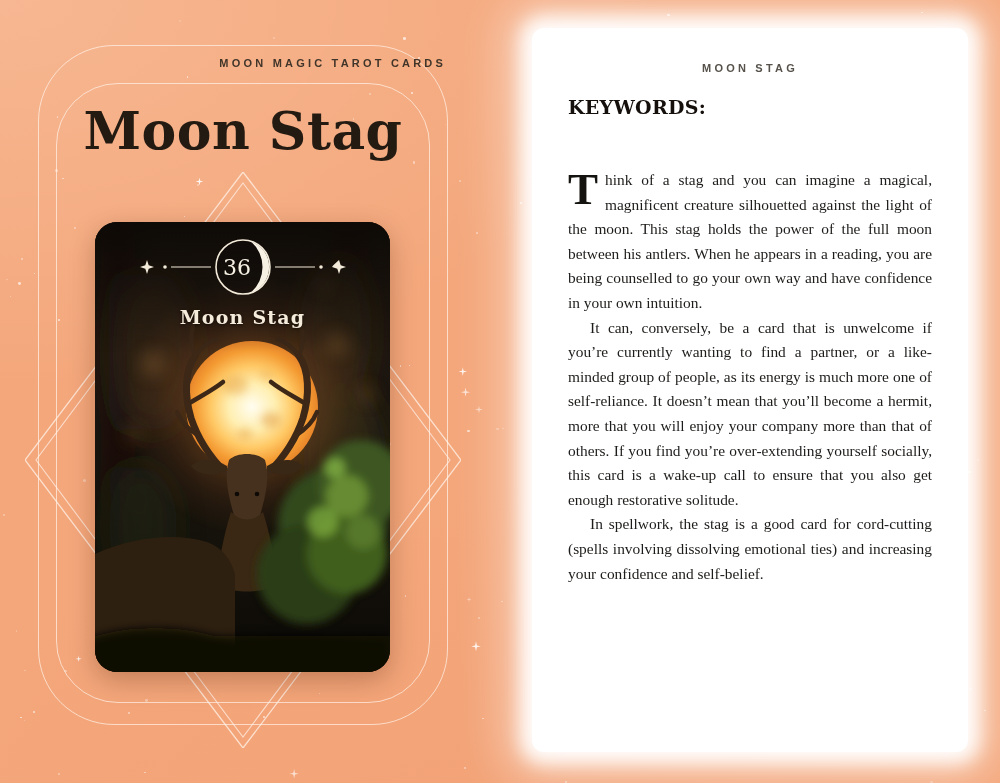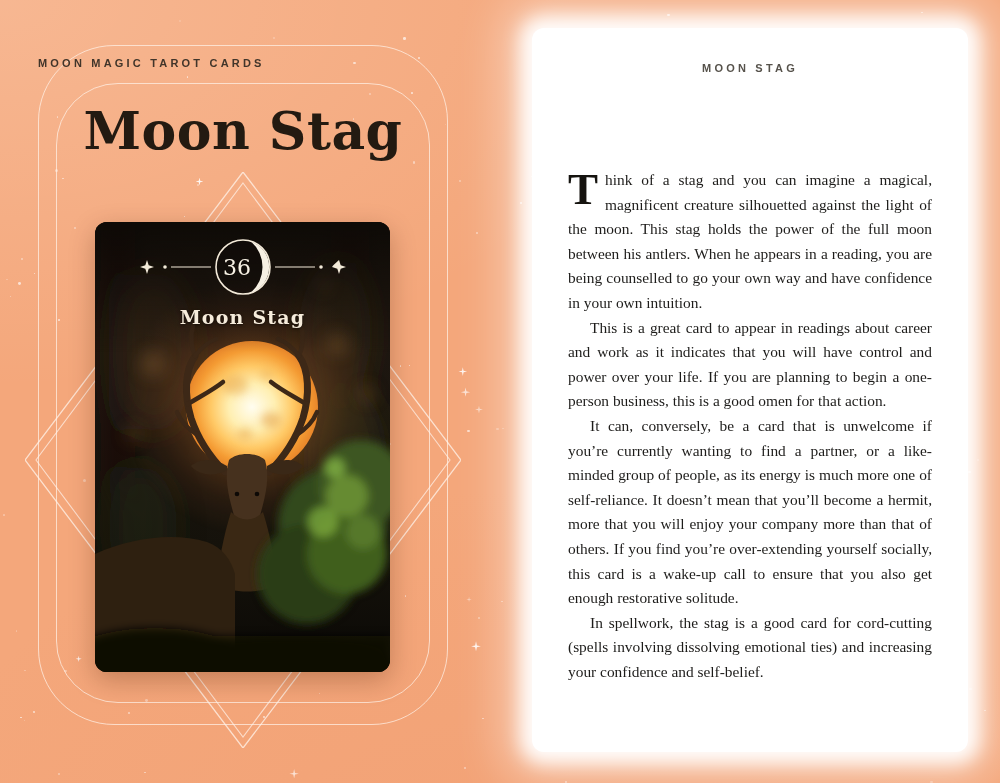--- a/index.html
+++ b/index.html
@@ -11,29 +11,29 @@
   
   #stars{position:absolute;inset:0;z-index:1;pointer-events:none;}
   .star-dot{position:absolute;background:#fff;border-radius:50%;}
   .star-sparkle{position:absolute;background:#fff;
       clip-path:polygon(50% 0%,59% 41%,100% 50%,59% 59%,50% 100%,41% 59%,0% 50%,41% 41%);}
   
   .frame{position:absolute;border:1px solid rgba(255,244,235,.7);z-index:2;}
   .frame.outer{left:38px;top:45px;width:408px;height:678px;border-radius:76px;}
   .frame.inner{left:56px;top:83px;width:372px;height:618px;border-radius:62px;}
   .diamond-svg{position:absolute;left:25px;top:172px;z-index:2;}
-  .left-header{position:absolute;left:38px;top:57px;width:408px;text-align:left;z-index:3;
+  .left-header{position:absolute;left:38px;top:57px;width:408px;text-align:right;z-index:3;
       font-family:"Liberation Sans",sans-serif;font-size:11px;font-weight:600;
       letter-spacing:3.2px;color:#41352a;}
   .left-title{position:absolute;left:18px;top:100px;width:450px;text-align:center;z-index:3;
       font-family:"DejaVu Serif",serif;font-weight:bold;font-size:52px;color:#231a11;
       letter-spacing:0.5px;}
   
   .card{position:absolute;left:95px;top:222px;width:295px;height:450px;z-index:3;
-      border-radius:12px;overflow:hidden;box-shadow:0 8px 26px rgba(70,25,5,.28);
+      border-radius:22px;overflow:hidden;box-shadow:0 8px 26px rgba(70,25,5,.28);
       background:#130f0a;}
   .card svg.art{position:absolute;inset:0;display:block;}
   .card-emblem{position:absolute;left:0;top:14px;width:100%;z-index:2;
       display:flex;justify-content:center;}
   .card-name{position:absolute;left:0;top:84px;width:100%;z-index:2;text-align:center;
       font-family:"DejaVu Serif",serif;font-weight:bold;font-size:19px;
       letter-spacing:1.2px;color:#f6ecdb;text-shadow:0 1px 3px rgba(0,0,0,.6);}
   
   .white-page{position:absolute;left:532px;top:28px;width:436px;height:724px;z-index:4;
       background:#fff;border-radius:12px;
@@ -361,24 +361,24 @@
         <text x="112" y="39" text-anchor="middle" font-family="DejaVu Serif, serif" font-size="22" fill="#f7f1e4">36</text>
       </svg>
     </div>
     <div class="card-name">Moon Stag</div>
   </div>
 
   <div class="white-page">
     <div class="right-header">MOON STAG</div>
 
     <div class="keywords-block">
+      <div class="keywords-label">KEYWORDS:</div>
     </div>
 
     <div class="body-text">
       <p><span class="dropcap">T</span><span>hink of a stag and you can imagine a magical, magnificent creature silhouetted against the light of the moon. This stag holds the power of the full moon between his antlers. When he appears in a reading, you are being counselled to go your own way and have confidence in your own intuition.</span></p>
-      <p class="indent">This is a great card to appear in readings about career and work as it indicates that you will have control and power over your life. If you are planning to begin a one-person business, this is a good omen for that action.</p>
       <p class="indent">It can, conversely, be a card that is unwelcome if you’re currently wanting to find a partner, or a like-minded group of people, as its energy is much more one of self-reliance. It doesn’t mean that you’ll become a hermit, more that you will enjoy your company more than that of others. If you find you’re over-extending yourself socially, this card is a wake-up call to ensure that you also get enough restorative solitude.</p>
       <p class="indent">In spellwork, the stag is a good card for cord-cutting (spells involving dissolving emotional ties) and increasing your confidence and self-belief.</p>
     </div>
 
   </div>
 
 </div>
 
 </body></html>

